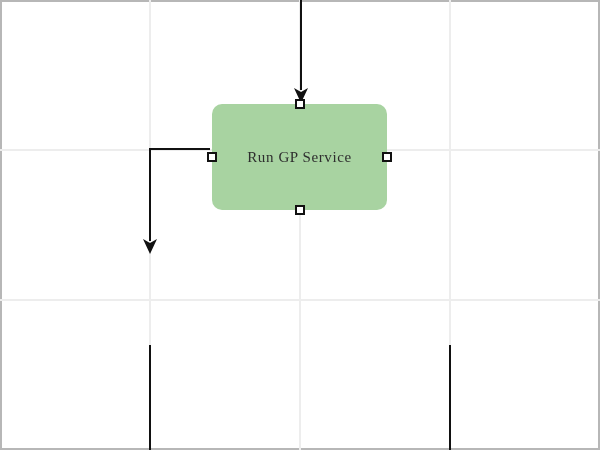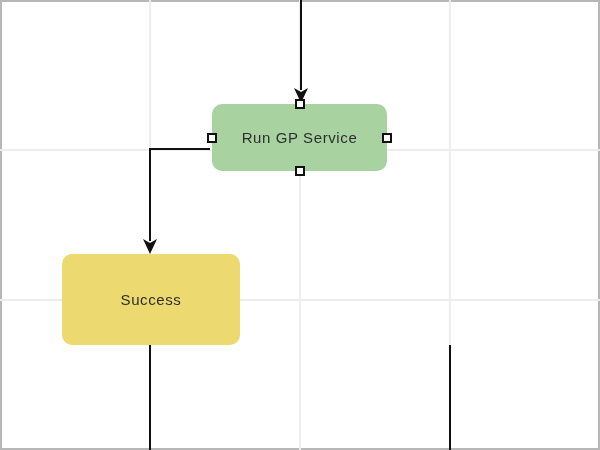--- a/index.html
+++ b/index.html
@@ -49,21 +49,21 @@
     display: flex;
     align-items: center;
     justify-content: center;
   }
   .node-label {
     font-size: 15px;
     letter-spacing: 0.6px;
     color: #2e2e2e;
     white-space: nowrap;
   }
-  .node-gp      { left: 212px; top: 104px; width: 175px; height: 67px; }
+  .node-gp      { left: 212px; top: 104px; width: 175px; height: 106px; font-family: Liberation Serif, serif; }
   .node-success { left:  62px; top: 254px; width: 178px; height: 91px; }
   .node-failure { left: 362px; top: 254px; width: 175px; height: 91px; }
 
   
   .handle {
     position: absolute;
     width: 10px; height: 10px;
     box-sizing: border-box;
     background: #ffffff;
     border: 2px solid #111111;
@@ -98,18 +98,15 @@
   </svg>
 
   <div class="node node-gp" style="background-color: rgb(168, 211, 161);">
     <span class="node-label">Run GP Service</span>
     <div class="handle top"></div>
     <div class="handle bottom"></div>
     <div class="handle left"></div>
     <div class="handle right"></div>
   </div>
 
-  <div class="node node-success" style="background-color: rgb(236, 217, 111);">
-    <span class="node-label">Success</span>
-  </div>
 
 
 </div>
 
 </body></html>

